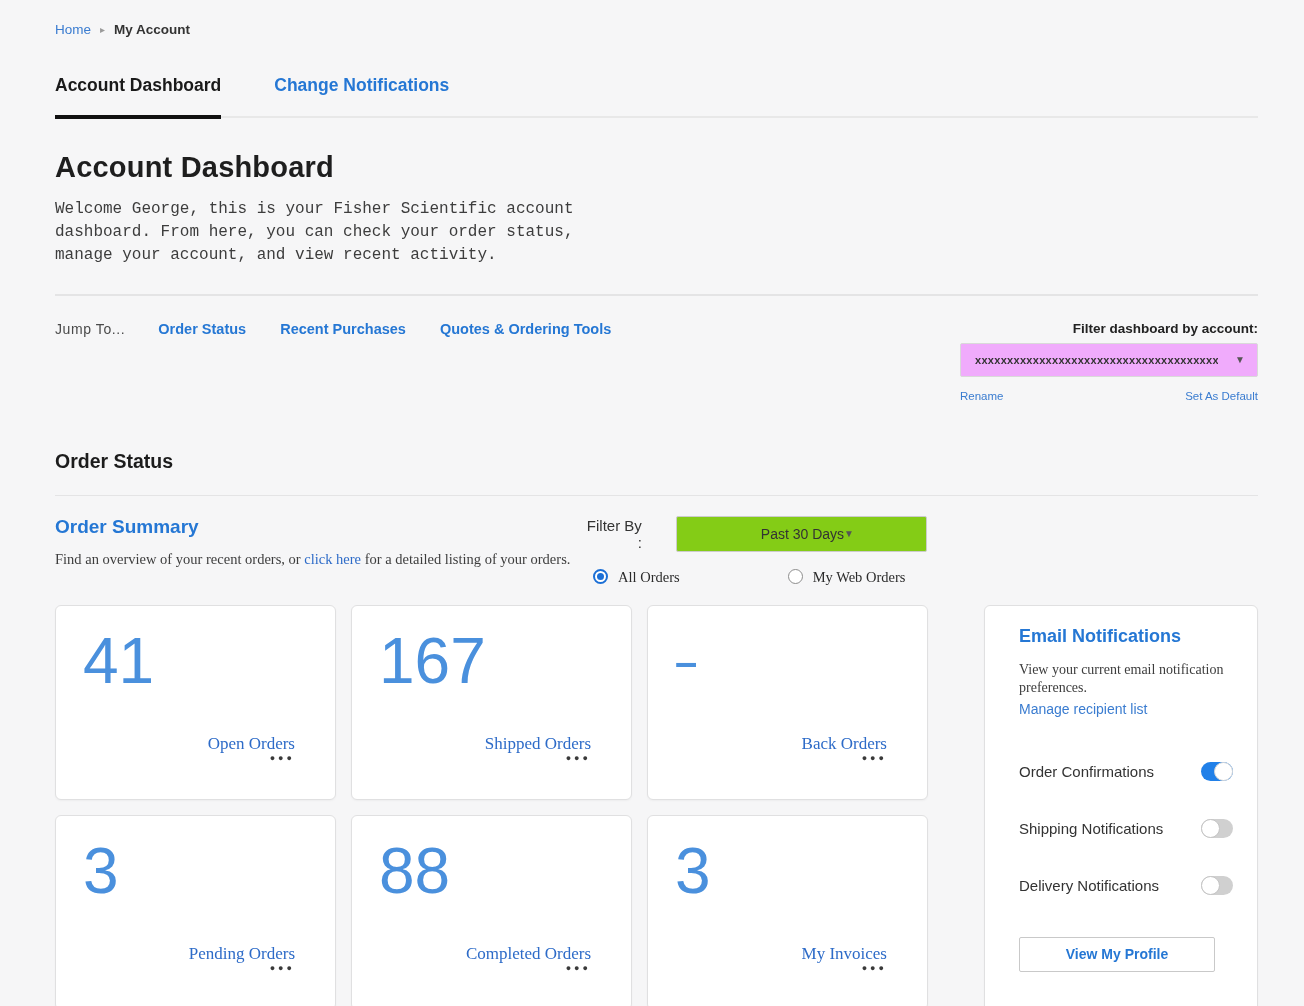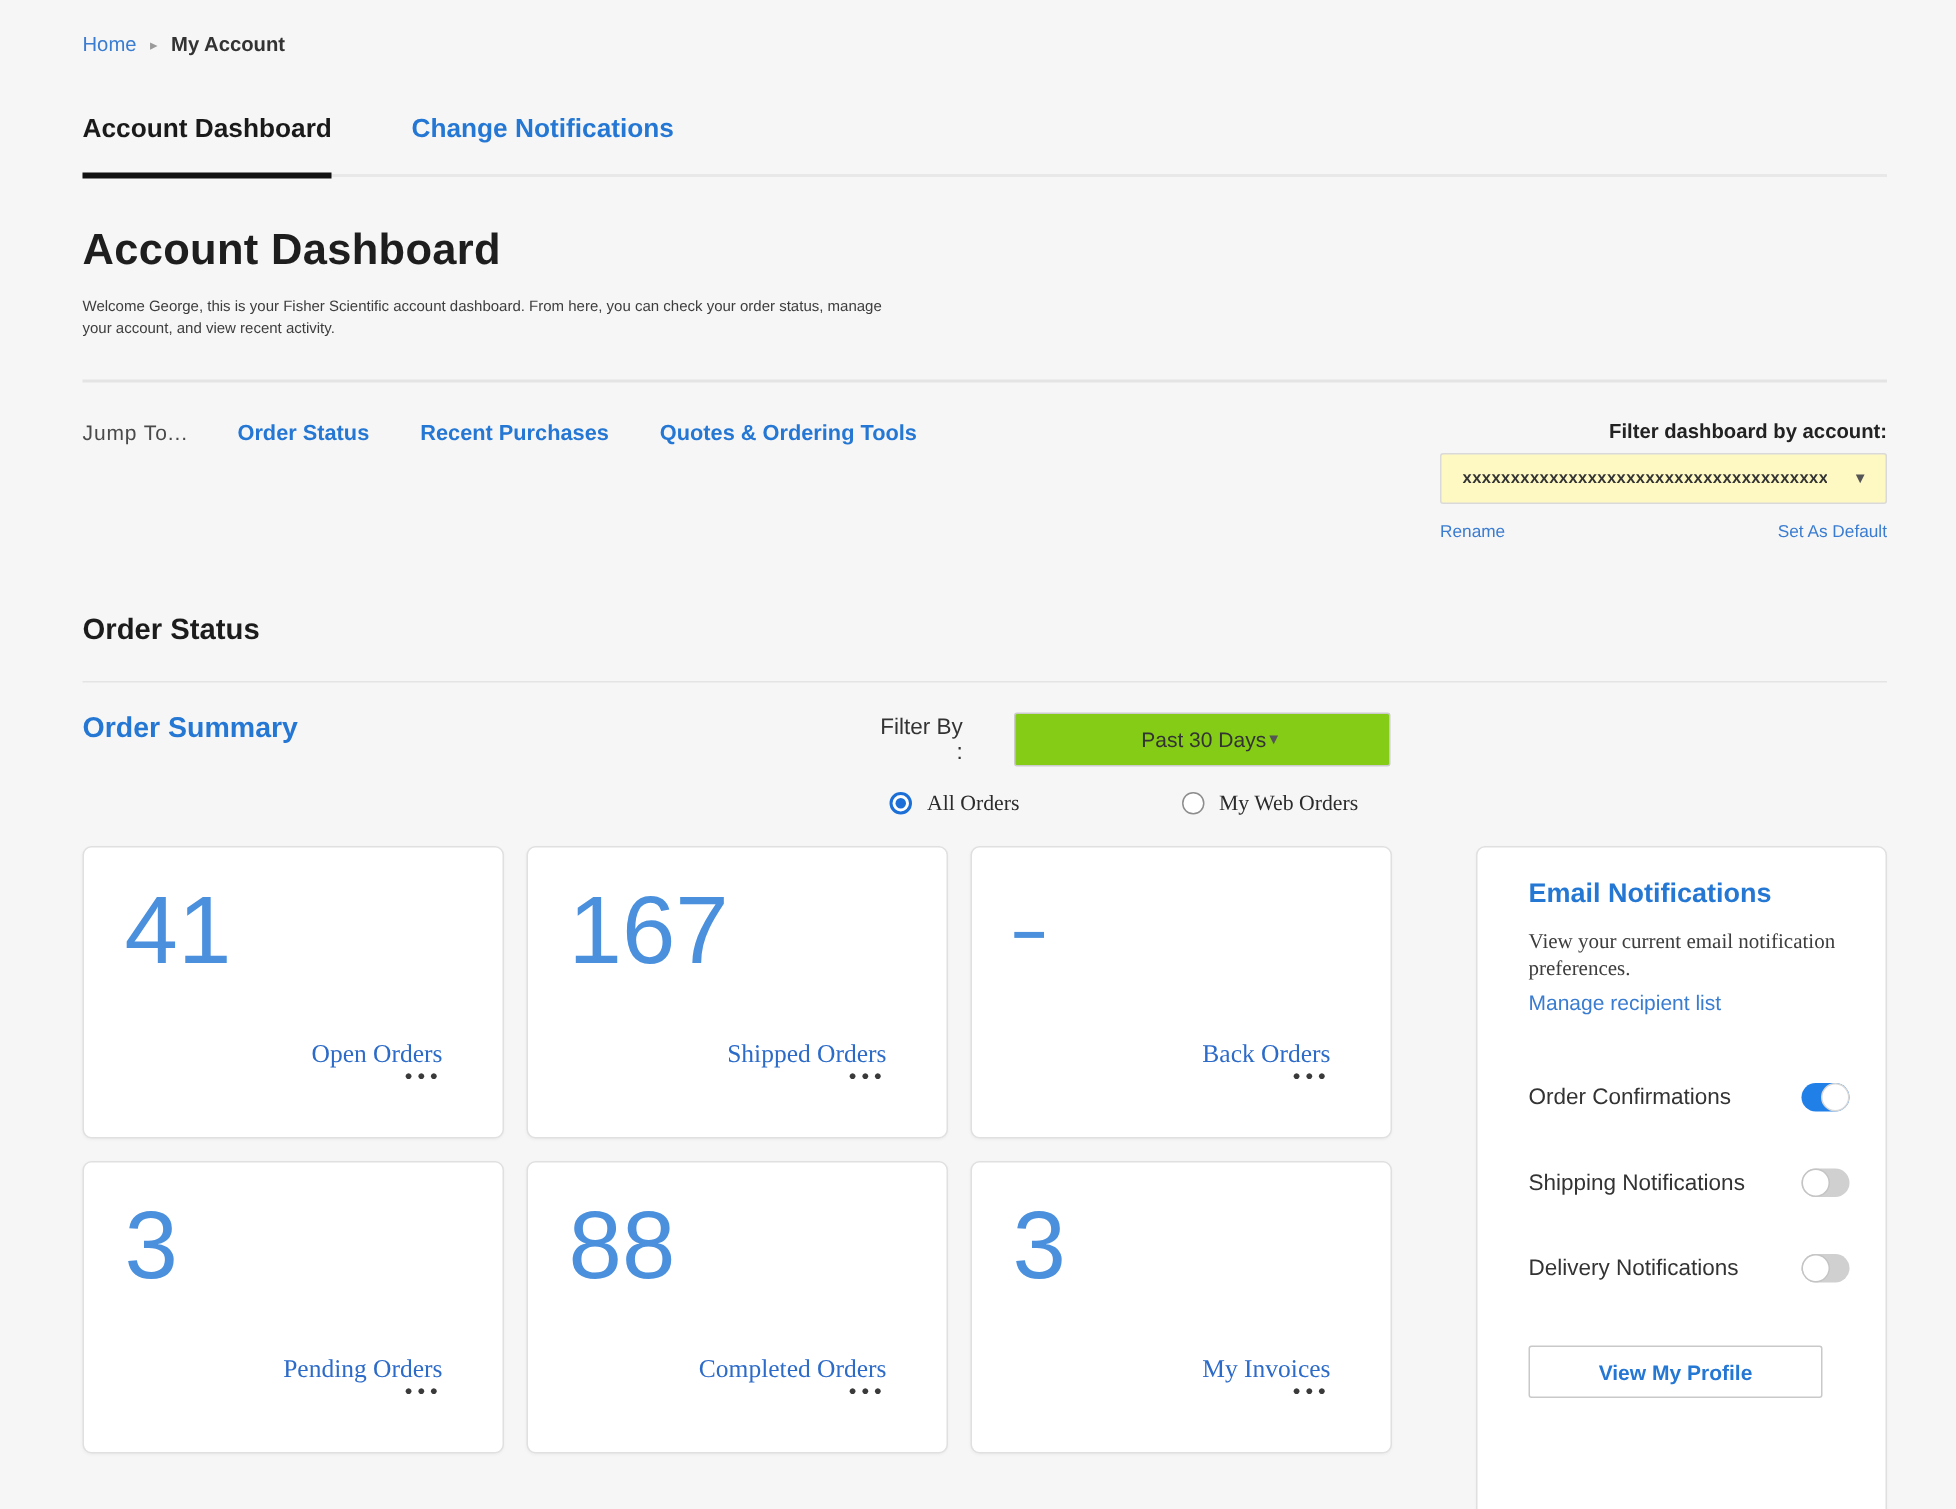--- a/index.html
+++ b/index.html
@@ -18,34 +18,34 @@
   .crumb-current { font-weight: bold; color: #333; }
 
   
   .tabbar { margin-top: 32px; display: flex; border-bottom: 2px solid #e8e8e8; }
   .tab { font-size: 17.5px; font-weight: bold; padding: 6px 0 19px 0; cursor: pointer; }
   .tab.active { color: #1a1a1a; border-bottom: 4px solid #111; margin-bottom: -3px; }
   .tab.inactive { color: #2577d4; margin-left: 53px; }
 
   
   h1.page-title { font-size: 29px; font-weight: bold; color: #1e1e1e; margin-top: 33px; letter-spacing: 0.2px; }
-  .welcome { font-family: Liberation Sans, sans-serif; font-size: 10px; color: #3d3d3d; line-height: 1.45; margin-top: 14px; max-width: 545px; }
+  .welcome { font-family: Liberation Mono, monospace; font-size: 16px; color: #3d3d3d; line-height: 1.45; margin-top: 14px; max-width: 545px; }
 
   .divider { height: 2px; background: #e4e4e5; border: none; margin-top: 26px; }
 
   
   .jump-filter-row { display: flex; justify-content: space-between; margin-top: 25px; }
   .jump-links { display: flex; align-items: baseline; }
   .jump-label { font-size: 14px; color: #4a4a4a; letter-spacing: 0.6px; }
   .jump-links a { font-size: 14.5px; font-weight: bold; color: #2577d4; text-decoration: none; cursor: pointer; }
   .jump-links a.j1 { margin-left: 33px; }
   .jump-links a + a { margin-left: 34px; }
   .account-filter { width: 298px; display: flex; flex-direction: column; }
   .account-filter-label { font-size: 13.5px; font-weight: bold; color: #222; text-align: right; }
-  .select-box { margin-top: 7px; background: #fef9c3; border: 1px solid #d9d9d9; border-radius: 2px;
+  .select-box { margin-top: 7px; background: #f0abfc; border: 1px solid #d9d9d9; border-radius: 2px;
     height: 34px; display: flex; align-items: center; justify-content: space-between; padding: 0 12px 0 14px; cursor: pointer; gap: 17px; }
   .select-box .sel-text { font-size: 11px; font-weight: bold; color: #333; letter-spacing: 0.3px; overflow: hidden; white-space: nowrap; }
   .caret { font-size: 10px; color: #555; }
   .account-links { display: flex; justify-content: space-between; margin-top: 13px; }
   .account-links a { font-size: 11.5px; color: #3a7cd0; text-decoration: none; cursor: pointer; }
 
   
   h2.section-title { font-size: 19.5px; font-weight: bold; color: #1c1c1c; margin-top: 48px; }
   .divider2 { height: 1px; background: #e4e4e5; border: none; margin-top: 22px; }
 
@@ -139,20 +139,21 @@
       </div>
     </div>
   </div>
 
   <h2 class="section-title">Order Status</h2>
   <hr class="divider2">
 
   <div class="summary-row">
     <div class="summary-left">
       <h3 class="summary-title">Order Summary</h3>
+      <p class="summary-desc"><span>Find an overview of your recent orders, or </span><a>click here</a><span> for a detailed listing of your orders.</span></p>
     </div>
     <div class="filter-block">
       <div class="filter-line">
         <span class="filter-by-label">Filter By :</span>
         <div class="period-select">
           <span class="sel-text">Past 30 Days</span>
           <span class="caret">▼</span>
         </div>
       </div>
       <div class="radio-row">

